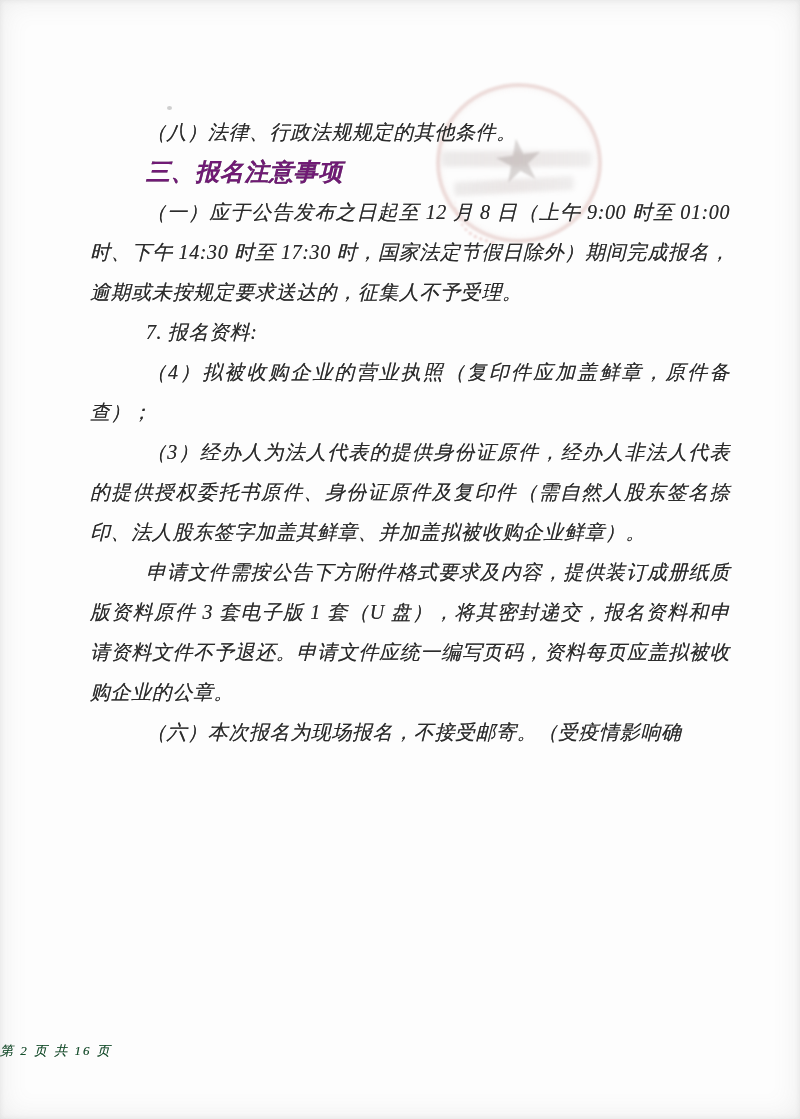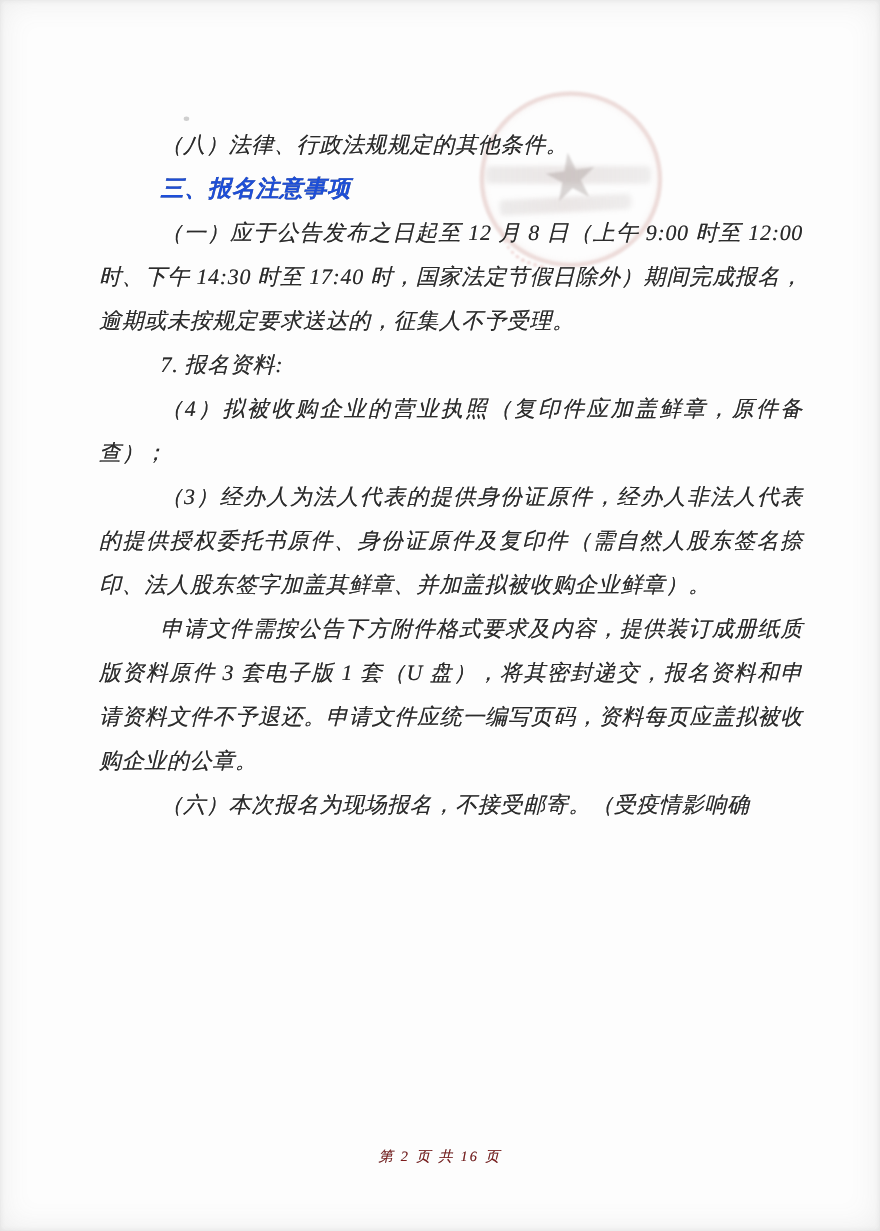--- a/index.html
+++ b/index.html
@@ -31,22 +31,22 @@
   }
   .content p {
     margin: 0;
   }
   .indent {
     text-indent: 56px;
   }
   .heading {
     font-family: "Liberation Sans", "DejaVu Sans", sans-serif;
     font-weight: bold;
-    font-size: 21px;
-    color: #1d4ed8;
+    font-size: 24px;
+    color: #701a75;
   }
   
   .seal {
     position: absolute;
     left: 436px;
     top: 83px;
     width: 166px;
     height: 160px;
     pointer-events: none;
     filter: blur(0.8px);
@@ -94,24 +94,23 @@
     height: 4px;
     background: rgba(120,120,120,0.35);
     border-radius: 50%;
     filter: blur(0.5px);
   }
   .footer {
     position: absolute;
     left: 0;
     top: 1042px;
     width: 100%;
-    text-align: center;
     font-size: 13px;
     letter-spacing: 2px;
-    color: #7f1d1d;
+    color: #14532d;
     text-shadow: 0 0 0.5px rgba(60,60,60,0.6);
   }
 </style>
 </head>
 <body>
 
 <div class="scan-page">
 
   <div class="speck"></div>
 
@@ -119,21 +118,21 @@
     <div class="seal-ring"></div>
     <div class="seal-star">★</div>
     <div class="seal-ghost-a"></div>
     <div class="seal-ghost-b"></div>
     <div class="seal-arc-marks"></div>
   </div>
 
   <div class="content">
     <p class="indent">（八）法律、行政法规规定的其他条件。</p>
     <p class="indent heading">三、报名注意事项</p>
-    <p class="indent">（一）应于公告发布之日起至 12 月 8 日（上午 9:00 时至 12:00 时、下午 14:30 时至 17:40 时，国家法定节假日除外）期间完成报名，逾期或未按规定要求送达的，征集人不予受理。</p>
+    <p class="indent">（一）应于公告发布之日起至 12 月 8 日（上午 9:00 时至 01:00 时、下午 14:30 时至 17:30 时，国家法定节假日除外）期间完成报名，逾期或未按规定要求送达的，征集人不予受理。</p>
     <p class="indent">7. 报名资料:</p>
     <p class="indent">（4）拟被收购企业的营业执照（复印件应加盖鲜章，原件备查）；</p>
     <p class="indent">（3）经办人为法人代表的提供身份证原件，经办人非法人代表的提供授权委托书原件、身份证原件及复印件（需自然人股东签名捺印、法人股东签字加盖其鲜章、并加盖拟被收购企业鲜章）。</p>
     <p class="indent">申请文件需按公告下方附件格式要求及内容，提供装订成册纸质版资料原件 3 套电子版 1 套（U 盘），将其密封递交，报名资料和申请资料文件不予退还。申请文件应统一编写页码，资料每页应盖拟被收购企业的公章。</p>
     <p class="indent">（六）本次报名为现场报名，不接受邮寄。（受疫情影响确</p>
   </div>
 
   <div class="footer">第 2 页 共 16 页</div>
 
 </div>

